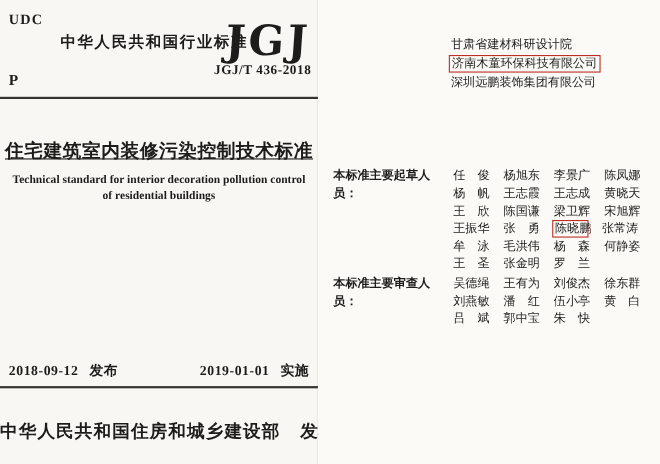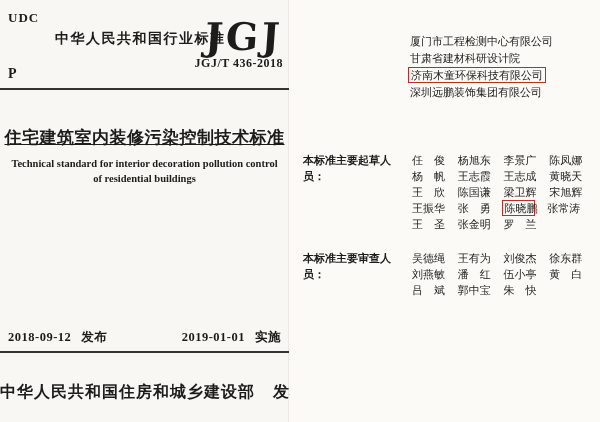--- a/index.html
+++ b/index.html
@@ -139,21 +139,20 @@
     <div class="rule rule-bottom"></div>
 
     <div class="publisher-row">
       <span>中华人民共和国住房和城乡建设部</span><span class="publish-word">发布</span>
     </div>
   </div>
 
   <div class="right-page">
 
     <div class="company-list">
-      <div class="company-item">厦门市工程检测中心有限公司</div>
       <div class="company-item">甘肃省建材科研设计院</div>
       <div class="company-item">
         <span class="redbox">济南木童环保科技有限公司</span>
       </div>
       <div class="company-item">深圳远鹏装饰集团有限公司</div>
     </div>
 
     <div class="personnel-block drafters-block">
       <div class="personnel-label">本标准主要起草人员：</div>
       <div class="name-rows">
@@ -175,20 +174,26 @@
           <span class="name-cell">梁卫辉</span>
           <span class="name-cell">宋旭辉</span>
         </div>
         <div class="name-row">
           <span class="name-cell">王振华</span>
           <span class="name-cell">张　勇</span>
           <span class="name-cell redbox">陈晓鹏</span>
           <span class="name-cell">张常涛</span>
         </div>
         <div class="name-row">
+          <span class="name-cell">牟　泳</span>
+          <span class="name-cell">毛洪伟</span>
+          <span class="name-cell">杨　森</span>
+          <span class="name-cell">何静姿</span>
+        </div>
+        <div class="name-row">
           <span class="name-cell">王　圣</span>
           <span class="name-cell">张金明</span>
           <span class="name-cell">罗　兰</span>
         </div>
       </div>
     </div>
 
     <div class="personnel-block reviewers-block">
       <div class="personnel-label">本标准主要审查人员：</div>
       <div class="name-rows">

